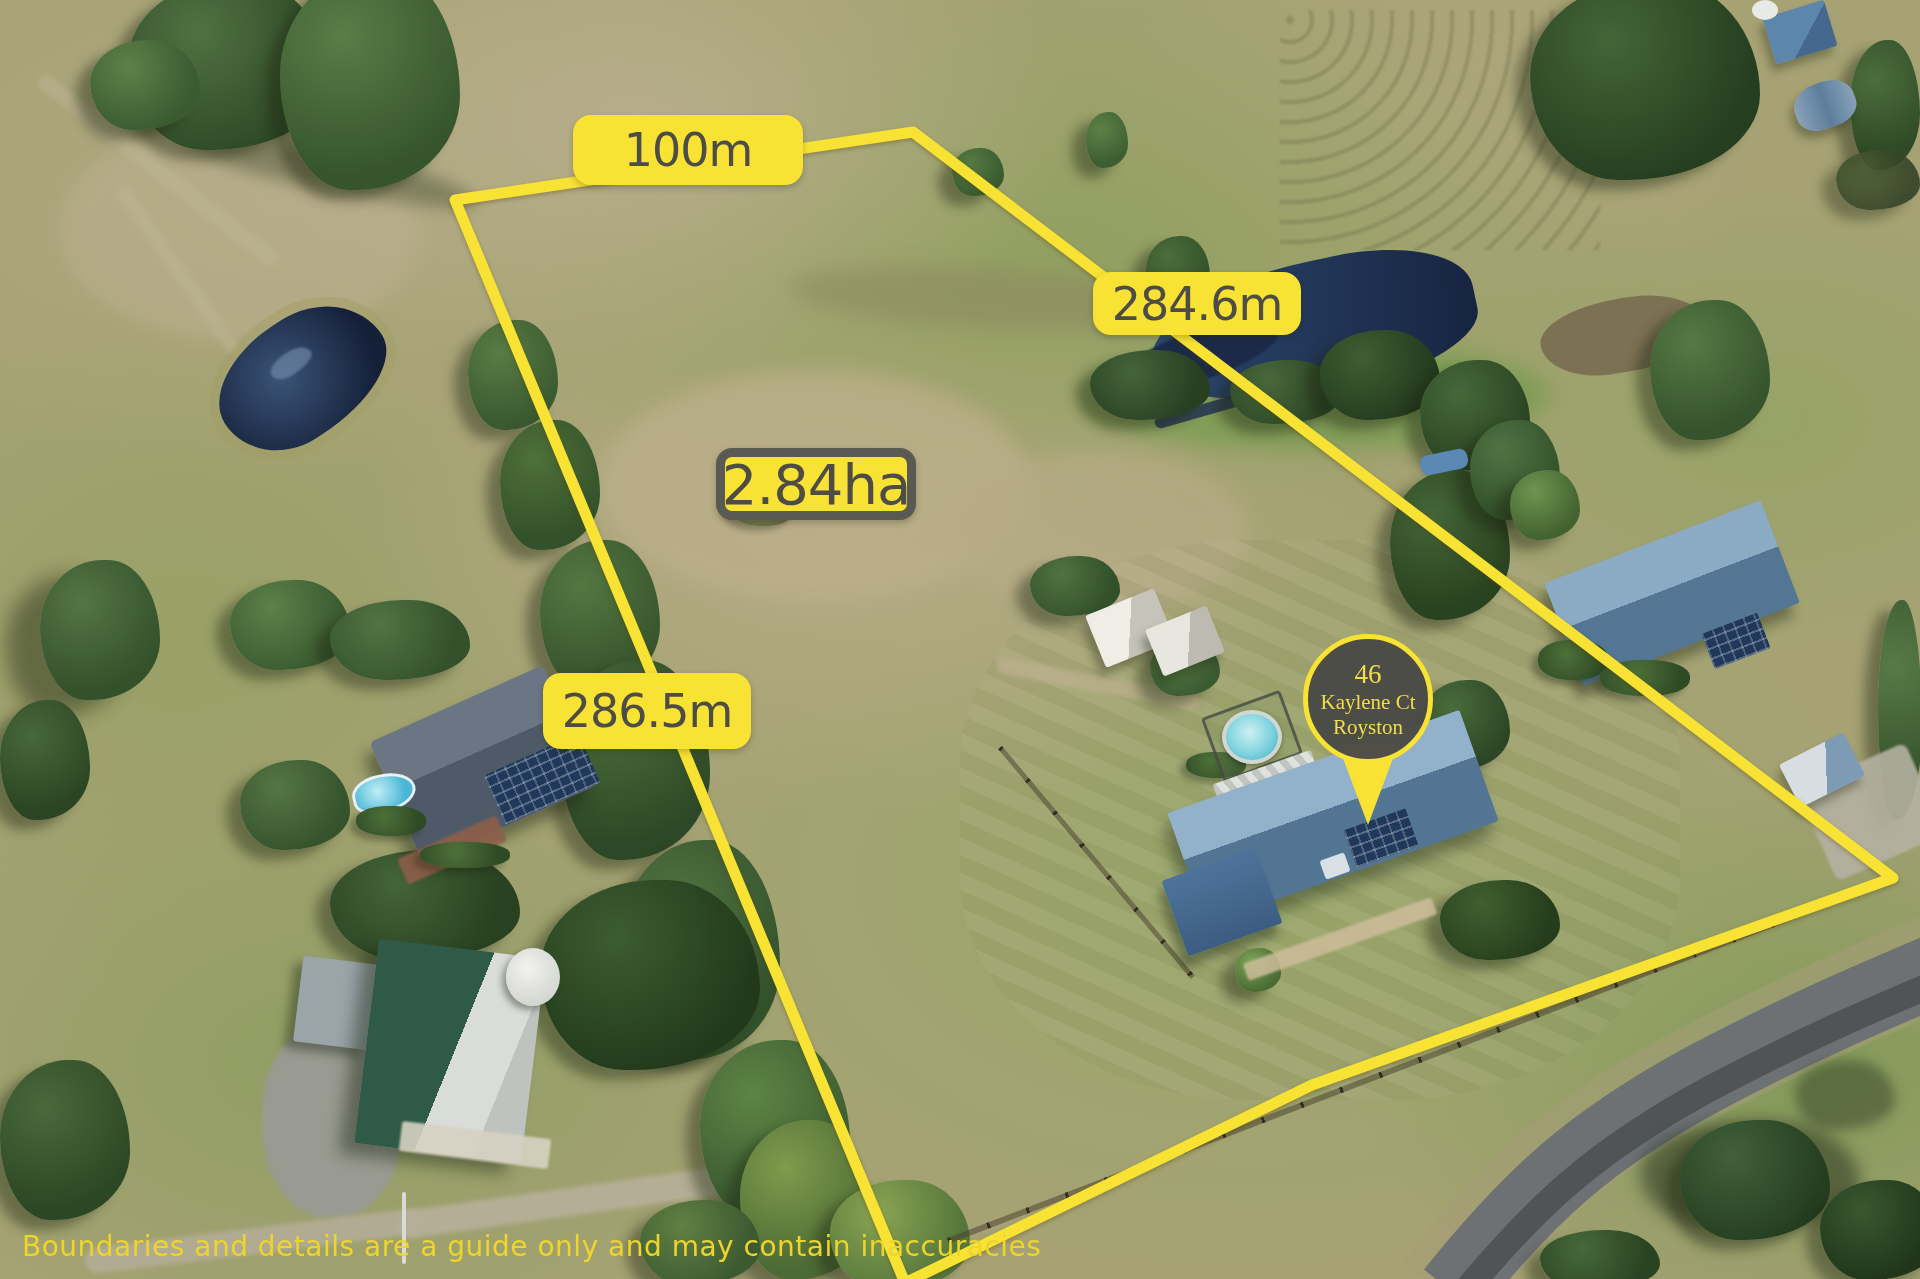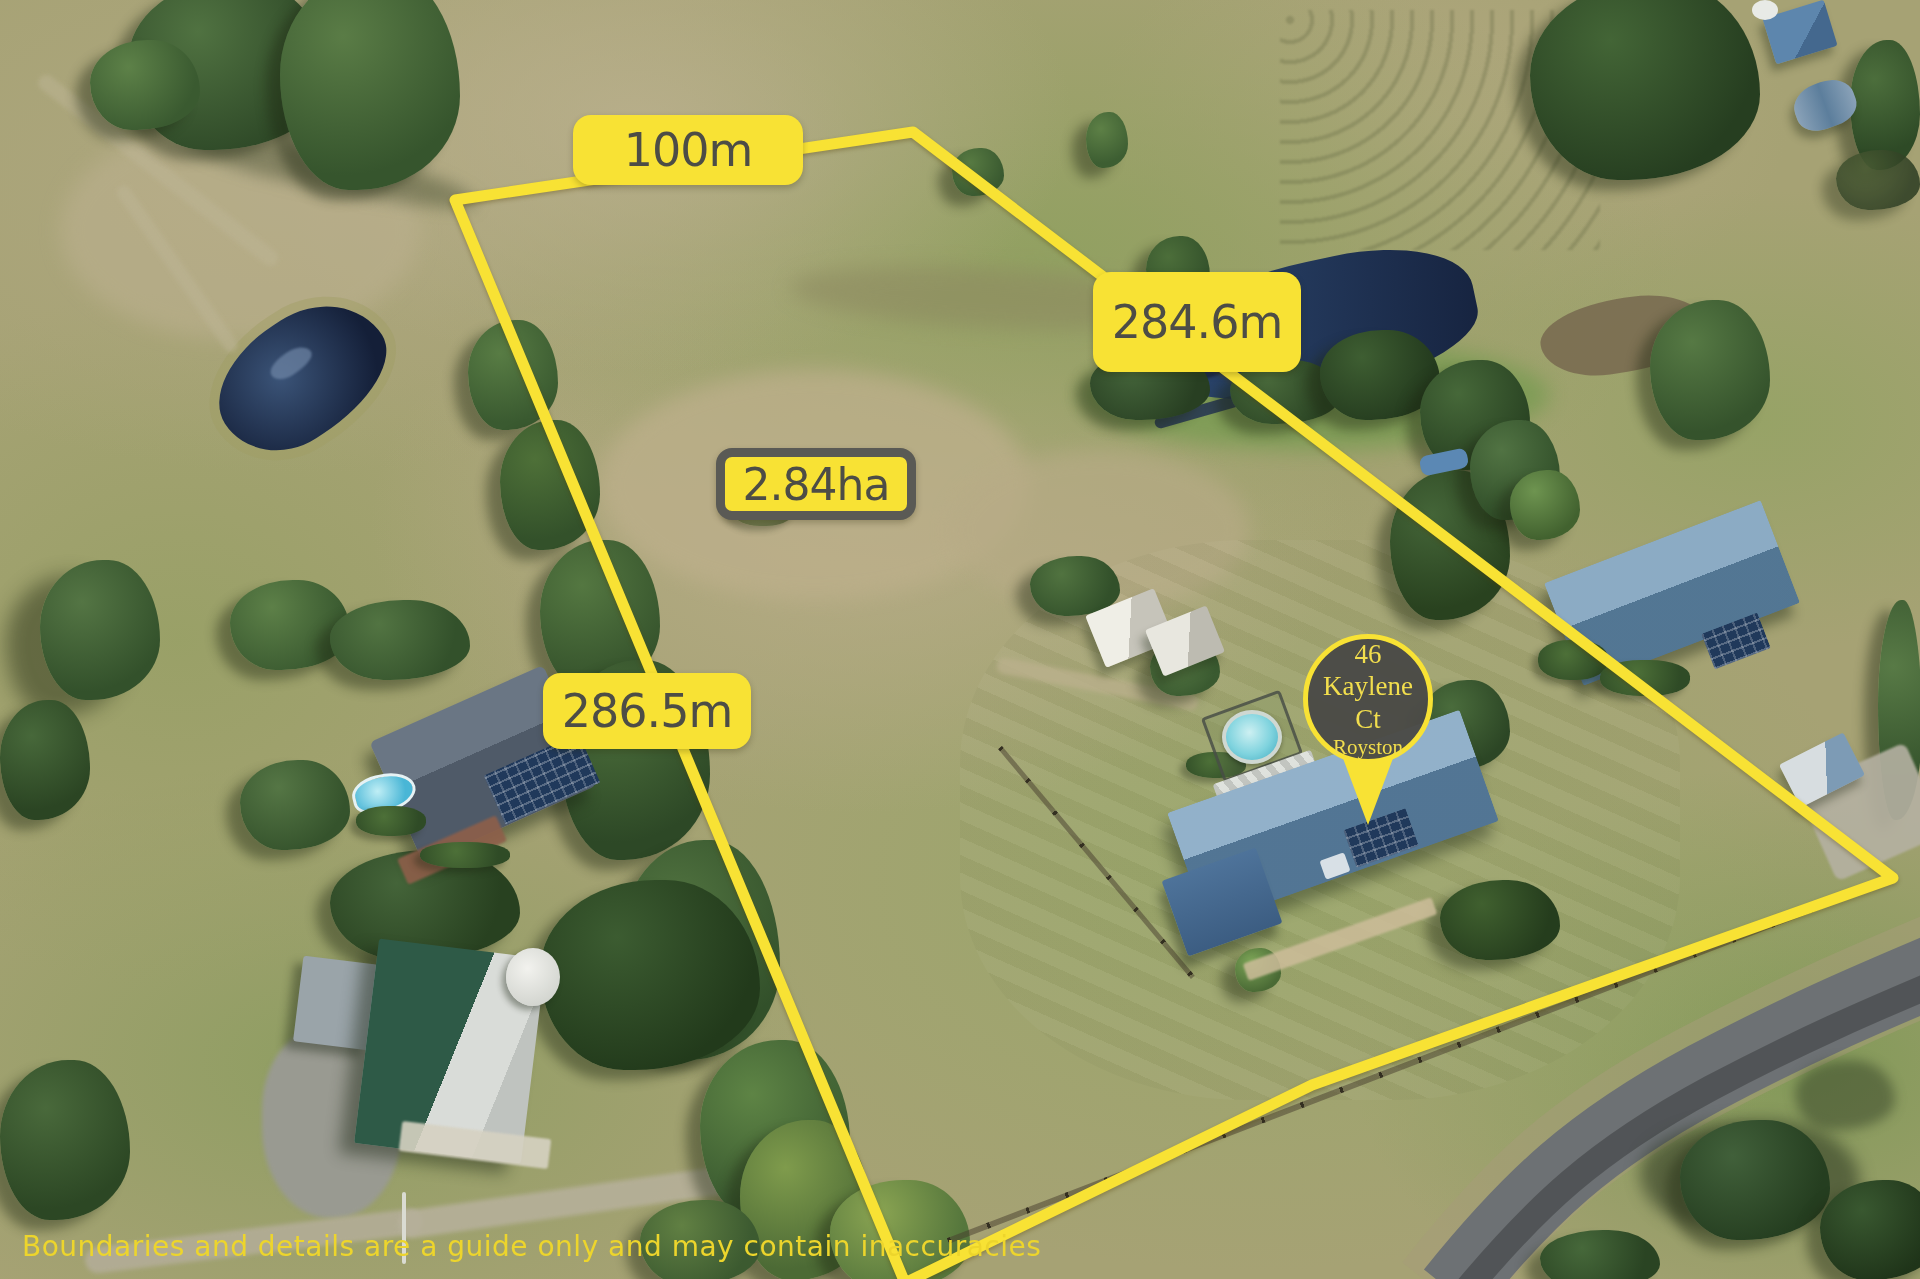--- a/index.html
+++ b/index.html
@@ -163,31 +163,31 @@
   <div class="abs" style="left:506px;top:948px;width:54px;height:58px;border-radius:50%;background:radial-gradient(circle at 40% 35%, #f2f2ee, #c9ccc6);box-shadow:-4px 4px 6px rgba(25,35,18,.4);"></div>
   <div class="bld" style="left:400px;top:1130px;width:150px;height:30px;transform:rotate(7deg);background:#d6d2c2;opacity:.9;filter:blur(1px);"></div>
 
   <svg class="abs" width="1920" height="1279" viewBox="0 0 1920 1279" style="left:0;top:0;filter:drop-shadow(0 2px 2px rgba(80,60,0,.35));">
     <polygon points="455,200 913,132 1893,878 1312,1085 905,1283" fill="none" stroke="#F8E234" stroke-width="11" stroke-linejoin="round"></polygon>
   </svg>
 
   <div class="callout" style="left:573px;top:115px;width:230px;height:70px;">
     <span>100m</span>
   </div>
-  <div class="callout" style="left:1093px;top:272px;width:208px;height:100px;">
+  <div class="callout" style="left:1093px;top:272px;width:208px;height:63px;">
     <span>284.6m</span>
   </div>
-  <div class="callout" style="left:716px;top:448px;width:200px;height:72px;border:9px solid #5A5A55;border-radius:16px;font-size:44px;box-sizing:border-box;">
+  <div class="callout" style="left:716px;top:448px;width:200px;height:72px;border:9px solid #5A5A55;border-radius:16px;font-size:56px;box-sizing:border-box;">
     <span>2.84ha</span>
   </div>
   <div class="callout" style="left:543px;top:673px;width:208px;height:76px;">
     <span>286.5m</span>
   </div>
 
   <div class="tri" style="left:1338px;top:745px;"></div>
   <div class="marker-circle" style="left:1303px;top:634px;width:130px;height:130px;">
     <span style="font-size:27px;">46</span>
-    <span style="font-size:27px;">Kaylene Ct</span>
+    <span style="font-size:21px;">Kaylene Ct</span>
     <span style="font-size:21px;">Royston</span>
   </div>
 
   <div class="disclaimer" style="left:22px;top:1230px;">Boundaries and details are a guide only and may contain inaccuracies</div>
 </div>
 
 </body></html>

